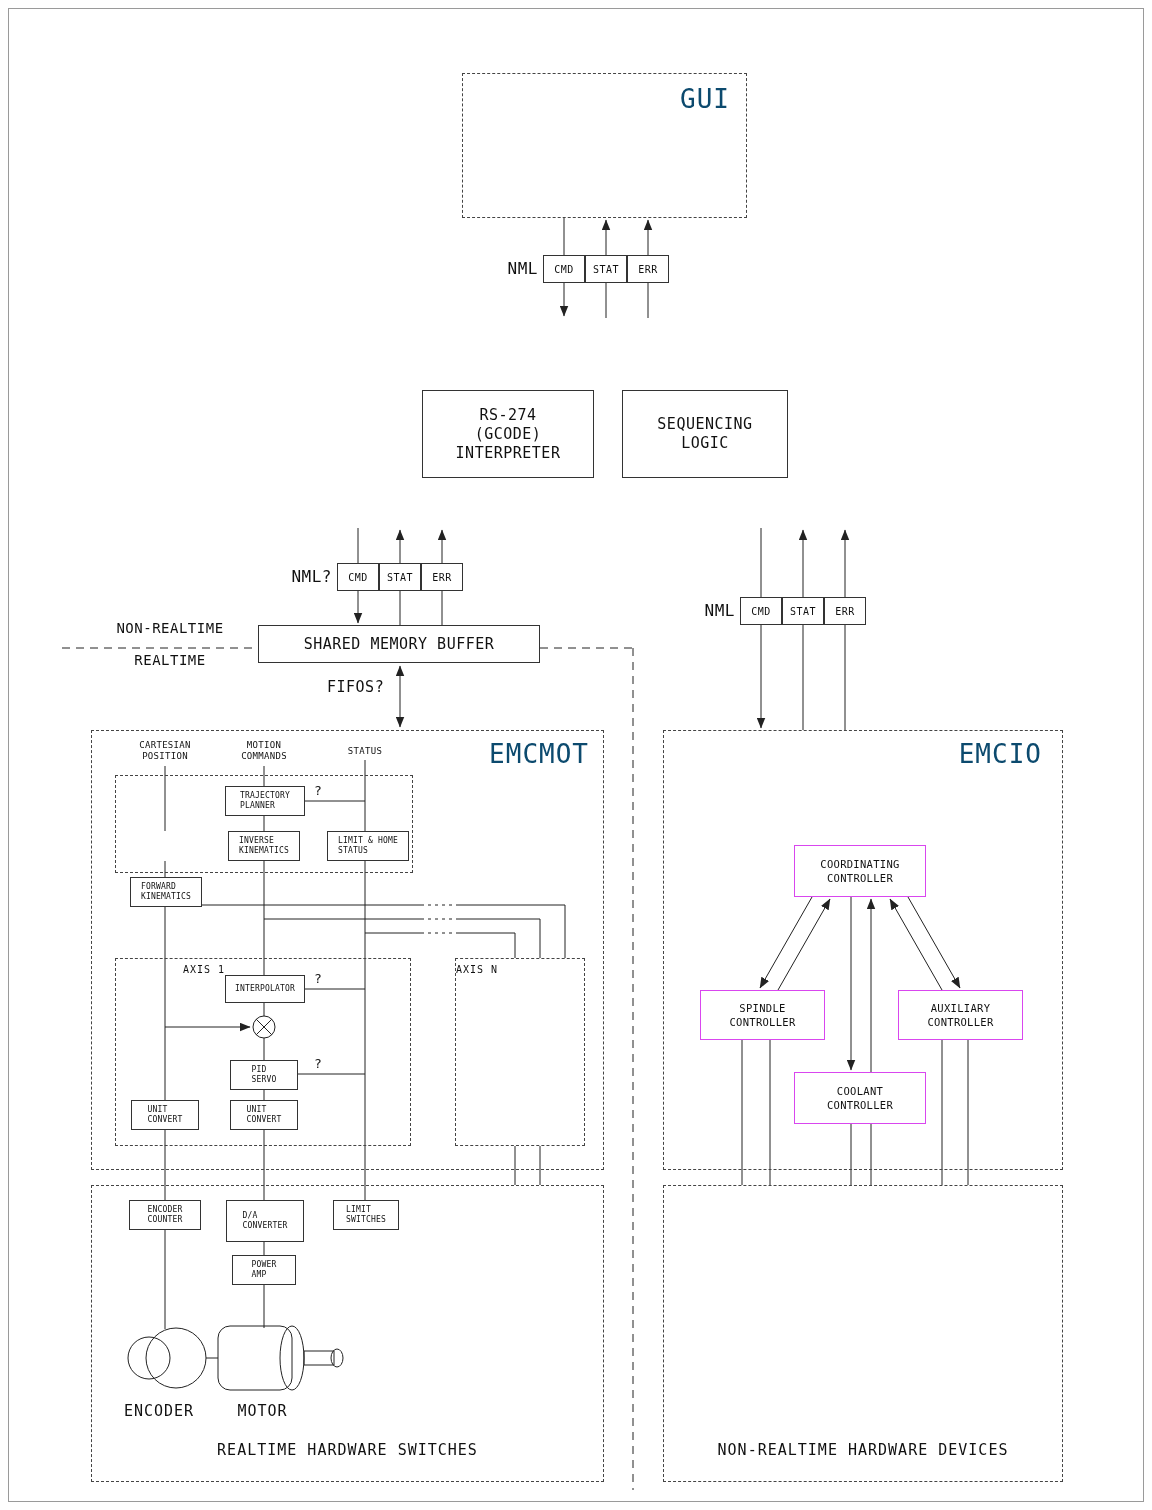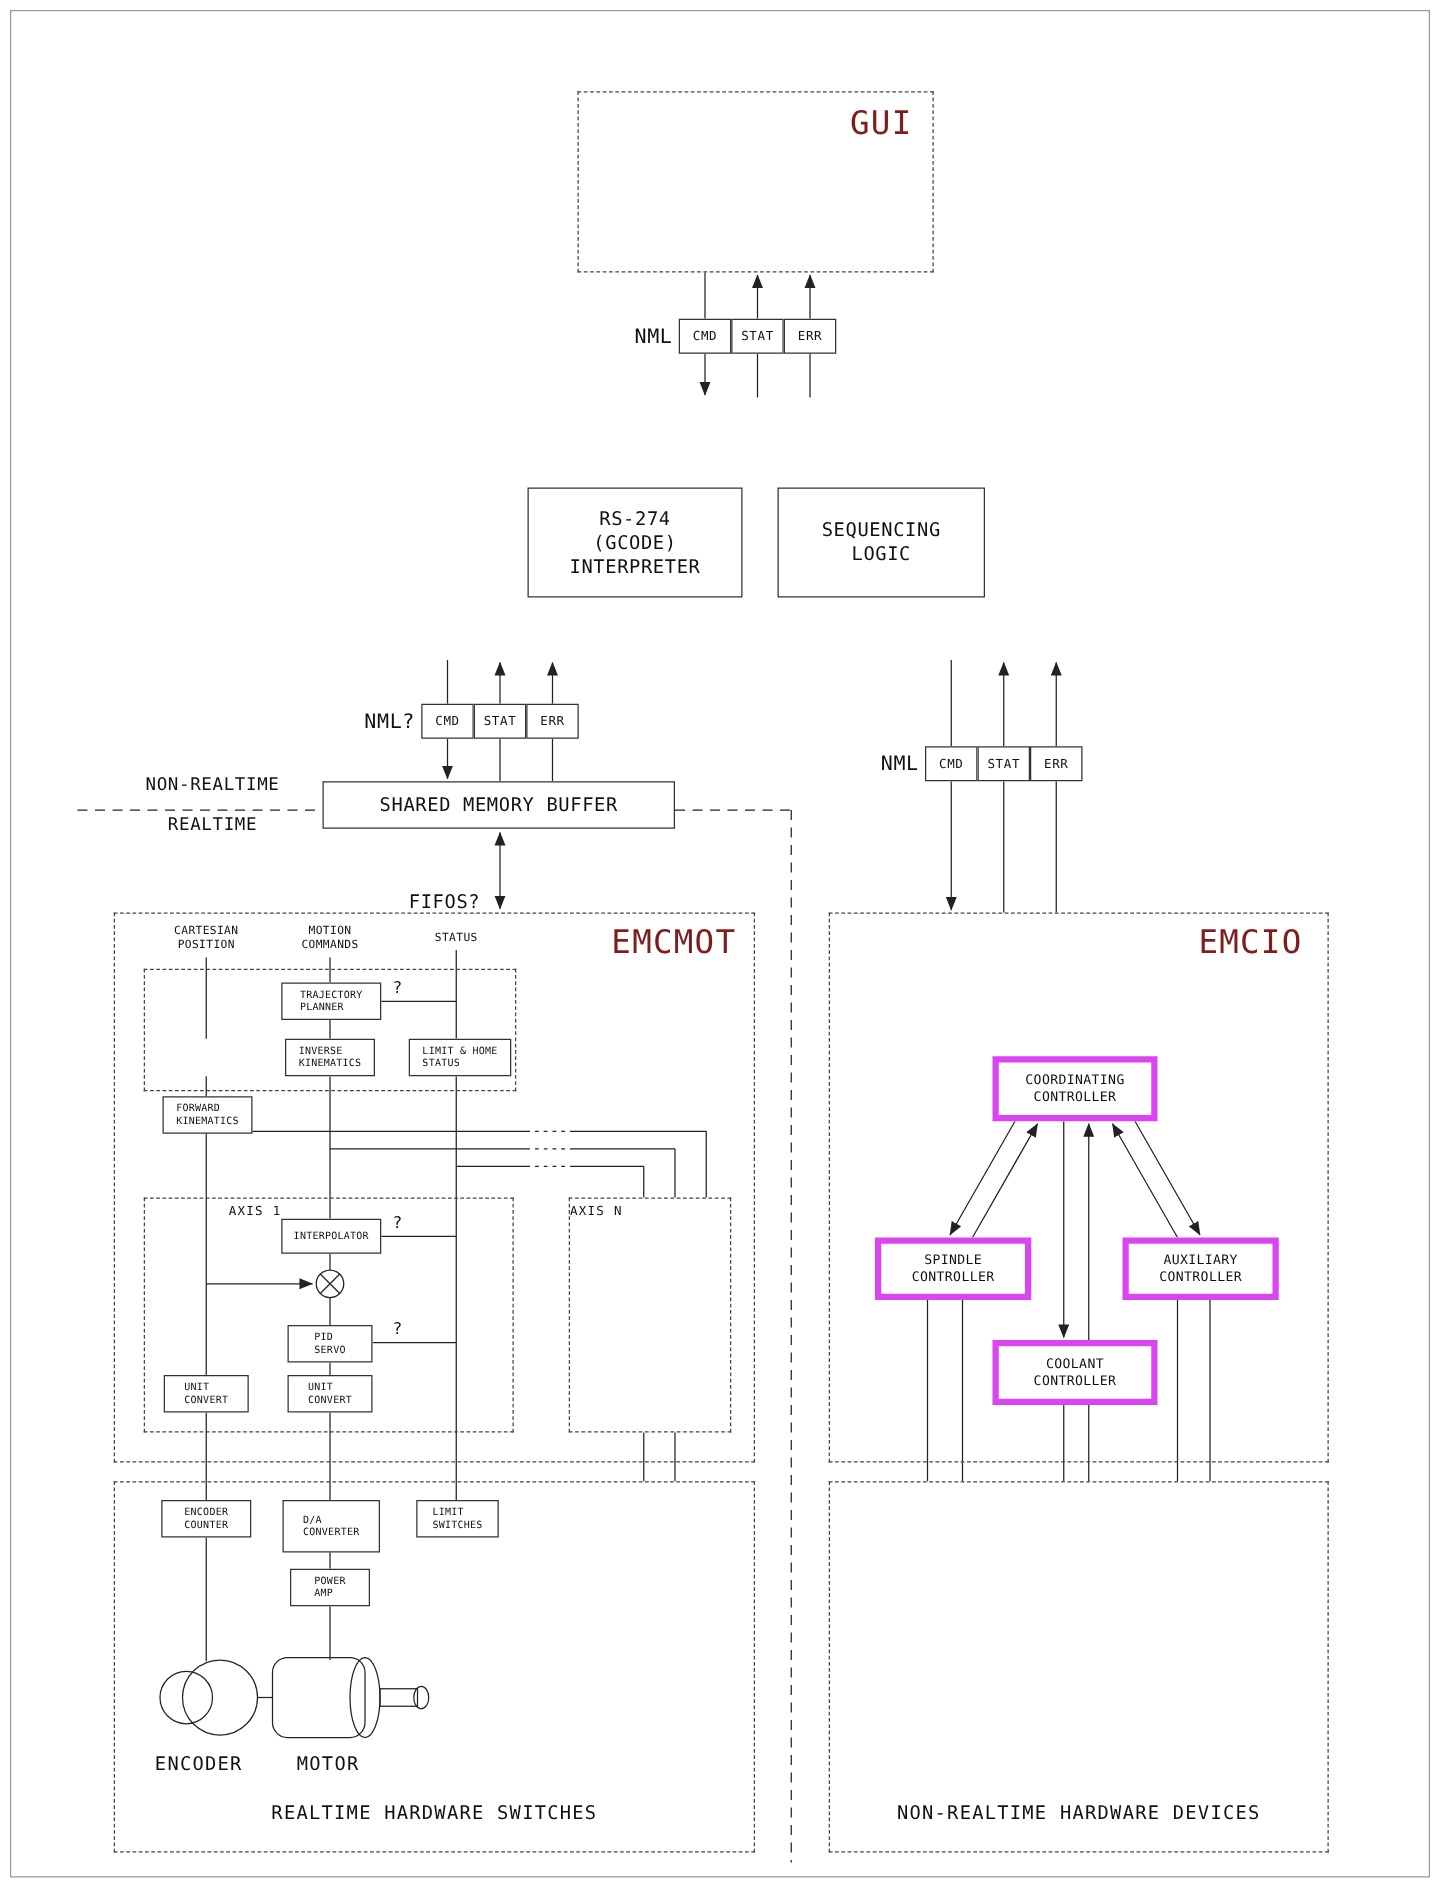--- a/index.html
+++ b/index.html
@@ -2,28 +2,28 @@
 <html><head>
 <meta charset="utf-8">
 <style>
   * { margin:0; padding:0; box-sizing:border-box; }
   html,body { background:#fff; }
   body { font-family:"DejaVu Sans Mono","Liberation Mono",monospace; color:#111; }
   .page { position:relative; width:1152px; height:1510px; background:#fff; overflow:hidden; }
   .frame { position:absolute; left:8px; top:8px; width:1136px; height:1494px; border:1px solid #9a9a9a; z-index:0; }
   svg.wires { position:absolute; left:0; top:0; z-index:1; }
   svg.wires line, svg.wires circle, svg.wires rect, svg.wires ellipse { stroke:#222; stroke-width:1; }
-  .abs { position:absolute; z-index:2;margin-top:34px; }
+  .abs { position:absolute; z-index:2; }
   .dashed-box { position:absolute; z-index:2; border:1px dashed #444; background:transparent; }
-  .title { font-size:26px; letter-spacing:1px; color:#7f1d1d; white-space:nowrap; }
+  .title { font-size:26px; letter-spacing:1px; color:#0c4a6e; white-space:nowrap; }
   .sbox { position:absolute; z-index:3; border:1px solid #333; background:#fff; display:flex; align-items:center; justify-content:center;
           text-align:left; white-space:pre-line; font-size:8px; line-height:10px; letter-spacing:0.2px; }
   .mbox { position:absolute; z-index:3; border:1px solid #333; background:#fff; display:flex; align-items:center; justify-content:center;
           text-align:center; white-space:pre-line; font-size:15px; line-height:19px; letter-spacing:0.5px; }
-  .cbox { position:absolute; z-index:3; border:5px solid #d946ef; background:#fff; display:flex; align-items:center; justify-content:center;
+  .cbox { position:absolute; z-index:3; border:1px solid #d946ef; background:#fff; display:flex; align-items:center; justify-content:center;
           text-align:center; white-space:pre-line; font-size:10.5px; line-height:14px; letter-spacing:0.3px; }
   .nml-cell { position:absolute; z-index:3; width:42px; height:28px; border:1px solid #333; background:#fff; display:flex;
               align-items:center; justify-content:center; font-size:10px; letter-spacing:0.5px; }
   .nml-label { position:absolute; z-index:2; height:28px; line-height:28px; font-size:16px; text-align:right; letter-spacing:0.5px; }
   .colhead { position:absolute; z-index:2; font-size:9px; line-height:11px; text-align:center; white-space:pre-line; letter-spacing:0.3px; }
   .qmark { position:absolute; z-index:3; font-size:13px; background:#fff; padding:0 2px; }
   .axis-label { position:absolute; z-index:2; font-size:10px; letter-spacing:1px; }
   .hw-title { position:absolute; z-index:2; width:100%; text-align:center; font-size:15px; letter-spacing:1px; white-space:nowrap; }
   .side-label { position:absolute; z-index:2; width:134px; text-align:center; font-size:14px; letter-spacing:0.5px; background:#fff; }
   .drv-label { position:absolute; z-index:2; font-size:15px; letter-spacing:1px; text-align:center; }

